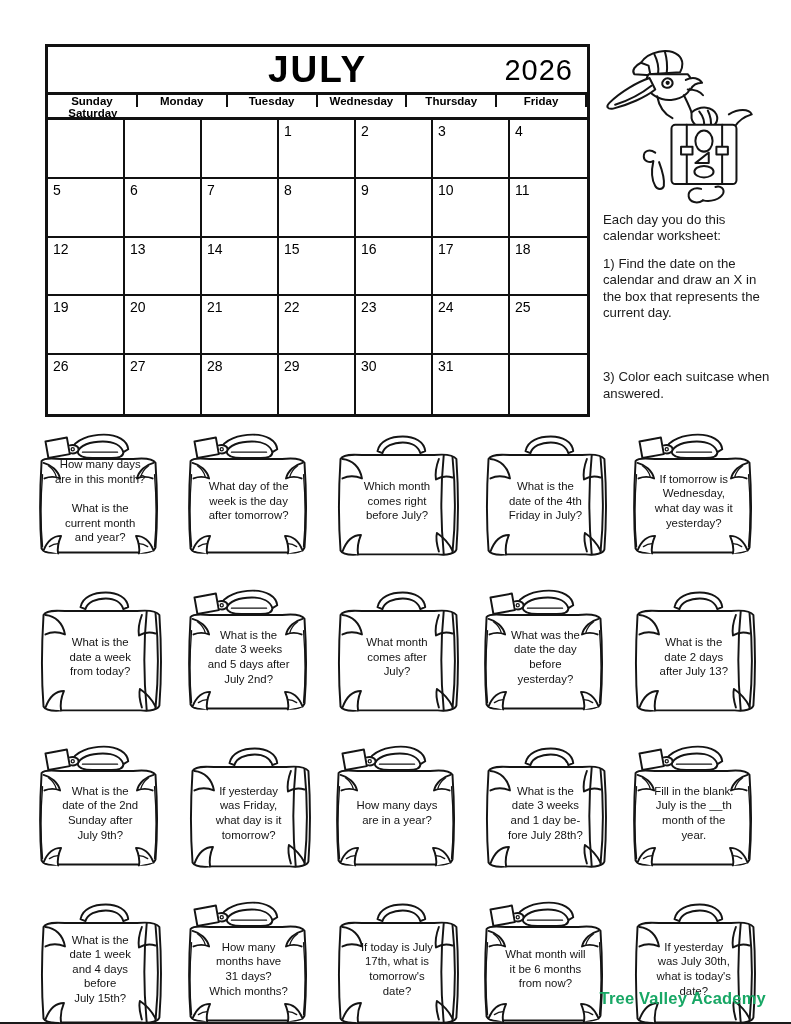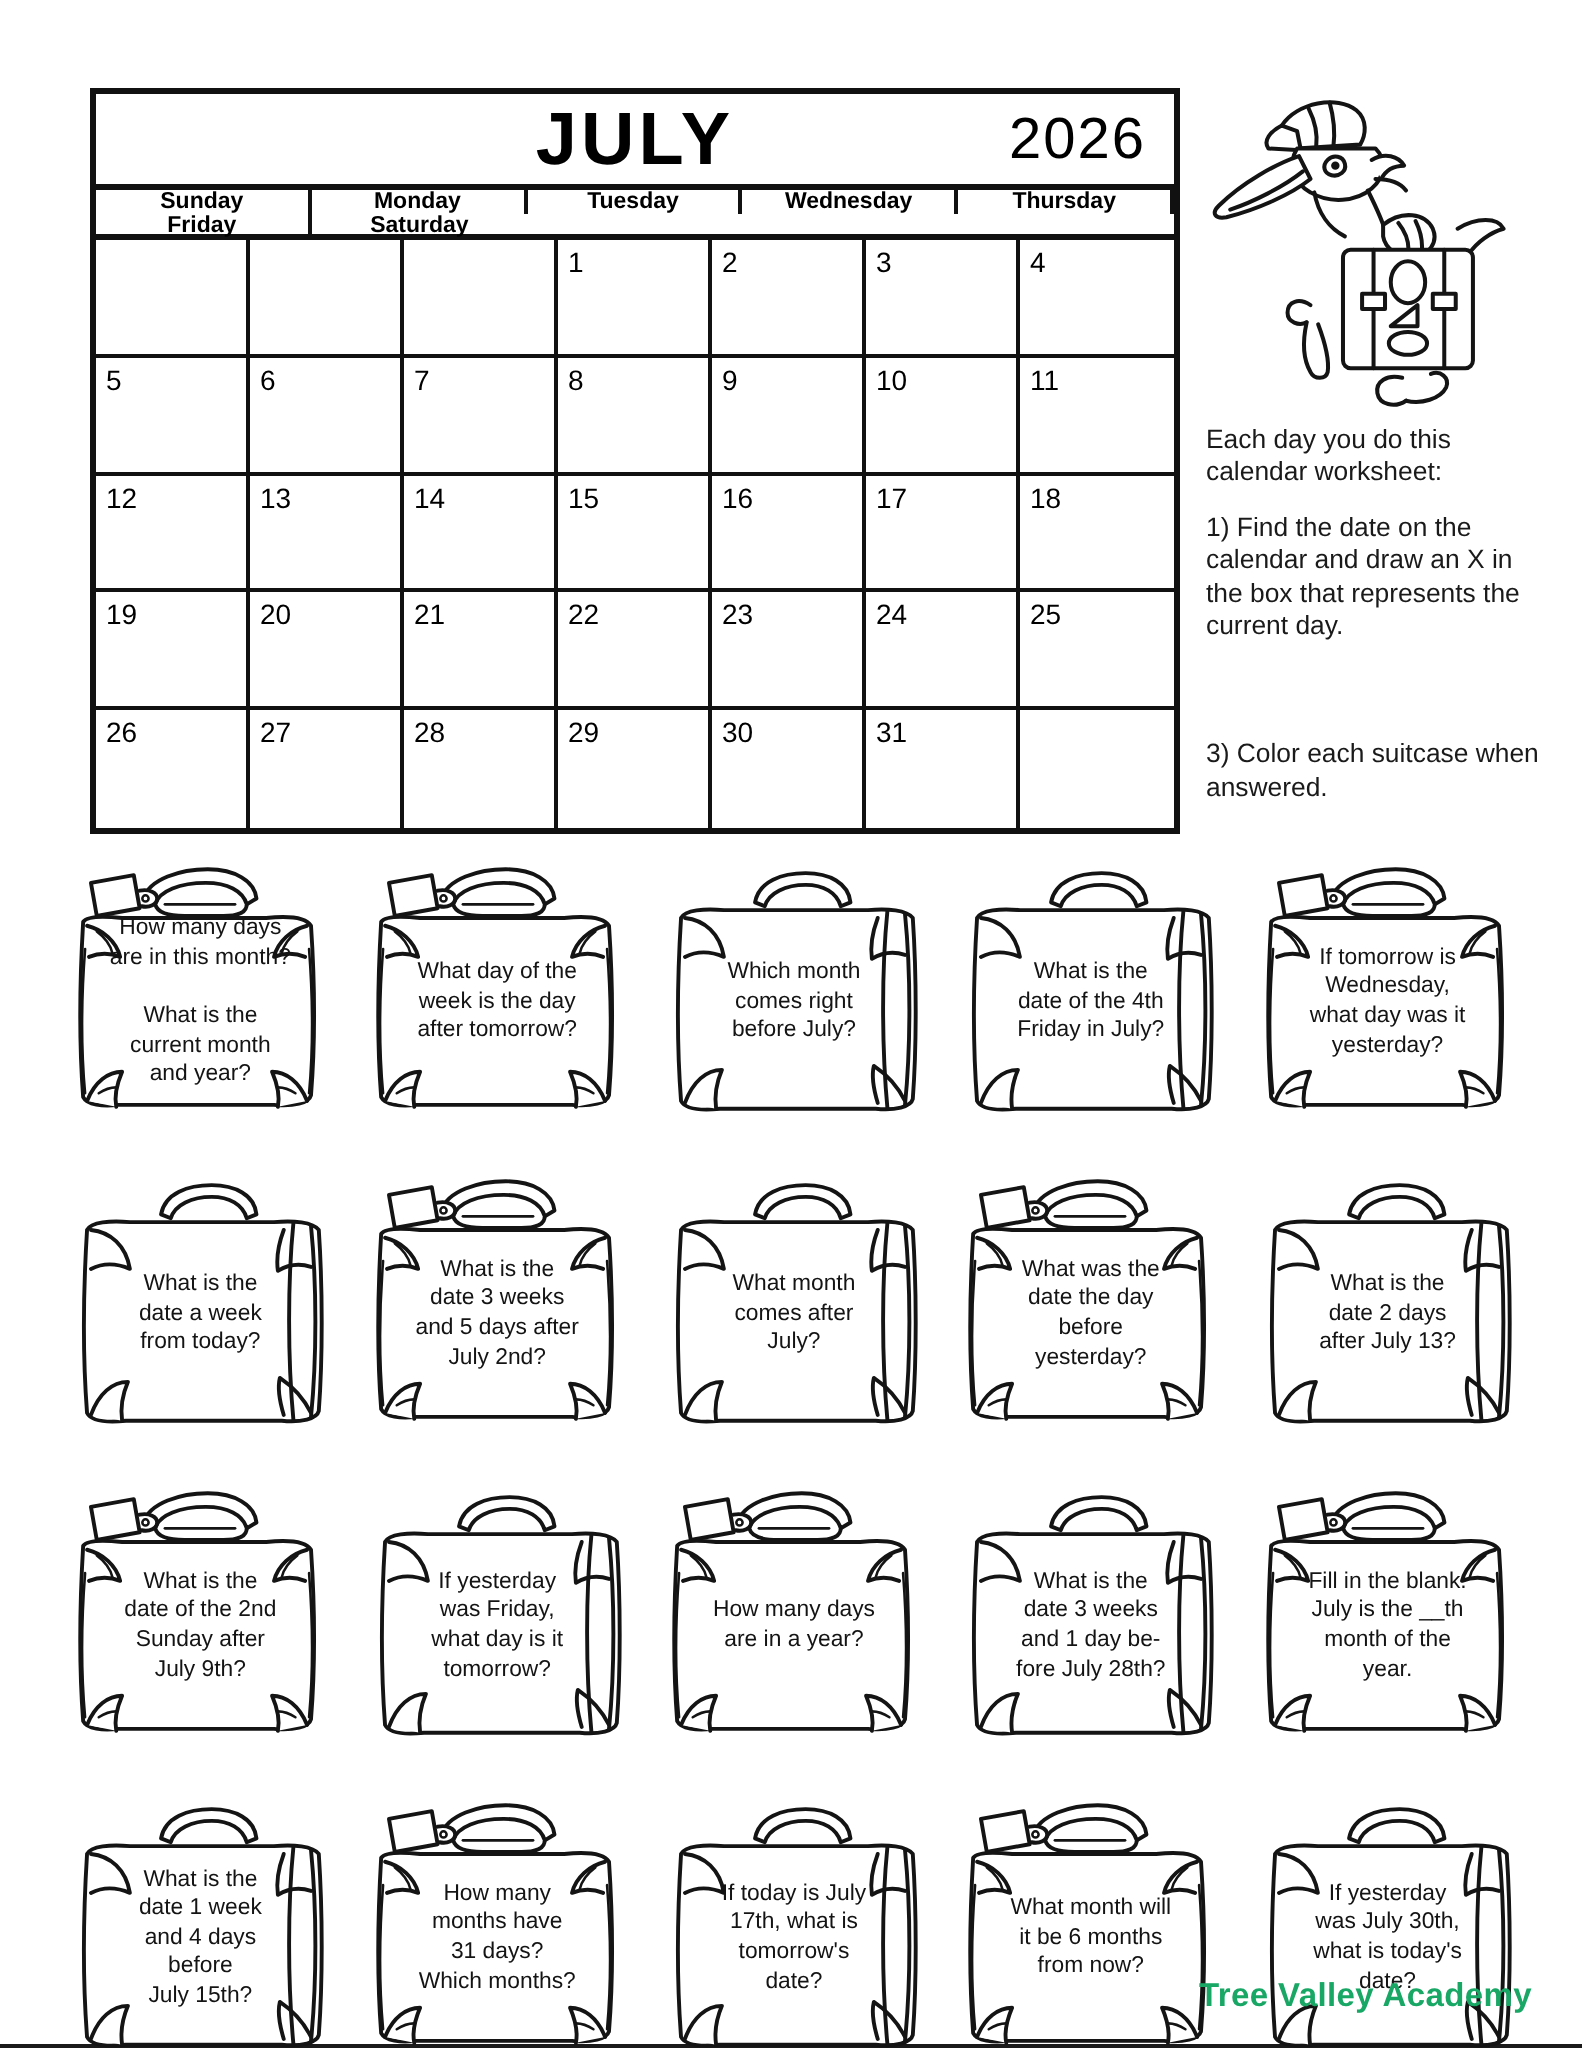--- a/index.html
+++ b/index.html
@@ -48,21 +48,21 @@
   .cal-year {
     position: absolute;
     right: 14px;
     font-size: 29px;
     color: #000;
     letter-spacing: 1px;
     line-height: 44px;
   }
   .cal-dow-row {
     display: grid;
-    grid-template-columns: repeat(5, 1fr);
+    grid-template-columns: repeat(6, 1fr);
     height: 25px;
     border-bottom: 3px solid #111;
   }
   .cal-dow {
     border-right: 2px solid #111;
     font-size: 11.5px;
     font-weight: bold;
     display: flex;
     align-items: center;
     justify-content: center;

